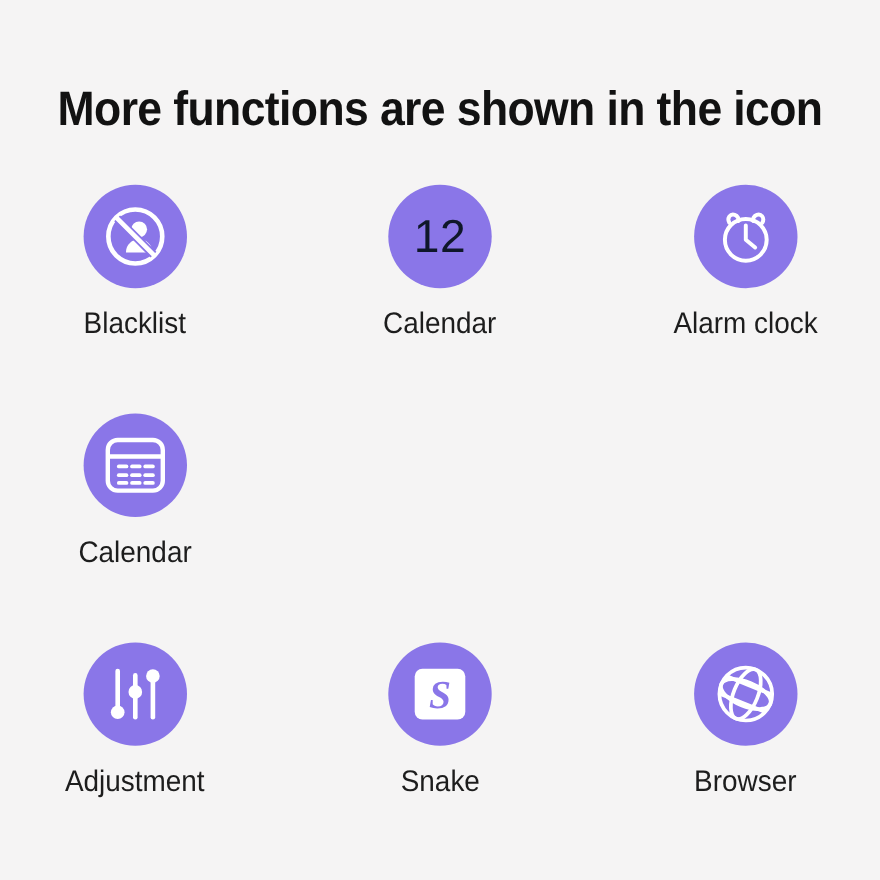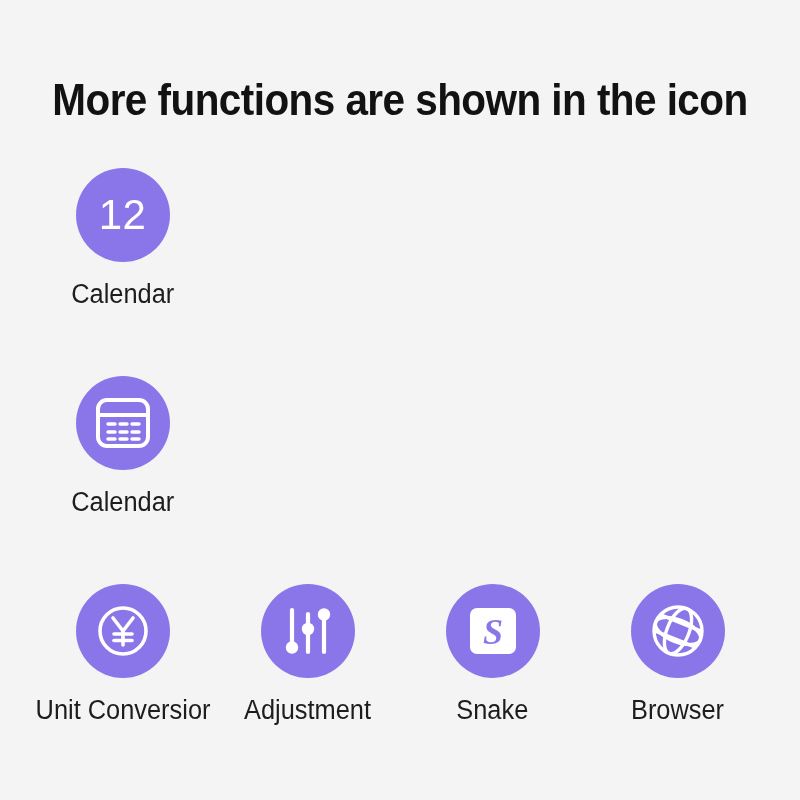--- a/index.html
+++ b/index.html
@@ -64,21 +64,21 @@
     background: #8a76e8;
     display: flex;
     align-items: center;
     justify-content: center;
     flex: 0 0 auto;
   }
   .bubble svg {
     display: block;
   }
   .cal-num {
-    color: #ffffff;
+    color: #0f172a;
     font-family: "Liberation Sans Narrow", "Liberation Sans", sans-serif;
     font-size: 42px;
     font-weight: 400;
     line-height: 44px;
     letter-spacing: 0.5px;
   }
   .label {
     margin-top: 17px;
     font-family: "Liberation Sans Narrow", "Liberation Sans", sans-serif;
     font-size: 27px;
@@ -99,29 +99,54 @@
 <body>
 
 <div class="page">
 
   <div class="title">More functions are shown in the icon</div>
 
   <div class="grid">
 
     <div class="row">
 
+      <div class="cell">
+        <div class="bubble">
+          <svg width="62" height="62" viewBox="0 0 62 62" fill="none">
+            <circle cx="31" cy="31" r="24.5" stroke="#ffffff" stroke-width="4.2"></circle>
+            <g>
+              <circle cx="34.5" cy="24.5" r="7.2" fill="#ffffff"></circle>
+              <path d="M22.5 45.5c0-7.2 5.6-12 12-12s12 4.8 12 12z" fill="#ffffff"></path>
+            </g>
+            <line x1="14.5" y1="14.5" x2="47.5" y2="47.5" stroke="#8a76e8" stroke-width="7.5"></line>
+            <line x1="14.5" y1="14.5" x2="47.5" y2="47.5" stroke="#ffffff" stroke-width="4.2" stroke-linecap="round"></line>
+          </svg>
+        </div>
+        <div class="label">Blacklist</div>
+      </div>
 
 
       <div class="cell">
         <div class="bubble">
           <span class="cal-num">12</span>
         </div>
         <div class="label">Calendar</div>
       </div>
 
+      <div class="cell">
+        <div class="bubble">
+          <svg width="60" height="60" viewBox="0 0 60 60" fill="none">
+            <circle cx="30" cy="33" r="19" stroke="#ffffff" stroke-width="3.6"></circle>
+            <path d="M15 17.5c-2.5-4.5 1-8.5 5-7.2 2.6.85 3.9 3.6 3.3 5.6" stroke="#ffffff" stroke-width="3.6" stroke-linecap="round"></path>
+            <path d="M45 17.5c2.5-4.5-1-8.5-5-7.2-2.6.85-3.9 3.6-3.3 5.6" stroke="#ffffff" stroke-width="3.6" stroke-linecap="round"></path>
+            <path d="M30 20v13l8.5 7" stroke="#ffffff" stroke-width="3.6" stroke-linecap="round" stroke-linejoin="round"></path>
+          </svg>
+        </div>
+        <div class="label">Alarm clock</div>
+      </div>
 
     </div>
 
     <div class="row">
 
 
 
 
       <div class="cell">
         <div class="bubble">
@@ -141,32 +166,20 @@
             </g>
           </svg>
         </div>
         <div class="label">Calendar</div>
       </div>
 
     </div>
 
     <div class="row">
 
-      <div class="cell">
-        <div class="bubble">
-          <svg width="60" height="60" viewBox="0 0 60 60" fill="none">
-            <circle cx="30" cy="30" r="23" stroke="#ffffff" stroke-width="3.6"></circle>
-            <path d="M20 17l10 13 10-13" stroke="#ffffff" stroke-width="3.6" stroke-linecap="round" stroke-linejoin="round"></path>
-            <line x1="30" y1="30" x2="30" y2="44" stroke="#ffffff" stroke-width="3.6" stroke-linecap="round"></line>
-            <line x1="21" y1="33" x2="39" y2="33" stroke="#ffffff" stroke-width="3.6" stroke-linecap="round"></line>
-            <line x1="21" y1="39.5" x2="39" y2="39.5" stroke="#ffffff" stroke-width="3.6" stroke-linecap="round"></line>
-          </svg>
-        </div>
-        <div class="label clip">Unit Conversior</div>
-      </div>
 
       <div class="cell">
         <div class="bubble">
           <svg width="54" height="54" viewBox="0 0 54 54" fill="none">
             <line x1="11" y1="6" x2="11" y2="41" stroke="#ffffff" stroke-width="4.2" stroke-linecap="round"></line>
             <circle cx="11" cy="43.5" r="6.2" fill="#ffffff"></circle>
             <line x1="27" y1="10" x2="27" y2="48" stroke="#ffffff" stroke-width="4.2" stroke-linecap="round"></line>
             <circle cx="27" cy="25" r="6.2" fill="#ffffff"></circle>
             <line x1="43" y1="13" x2="43" y2="48" stroke="#ffffff" stroke-width="4.2" stroke-linecap="round"></line>
             <circle cx="43" cy="10.5" r="6.2" fill="#ffffff"></circle>

